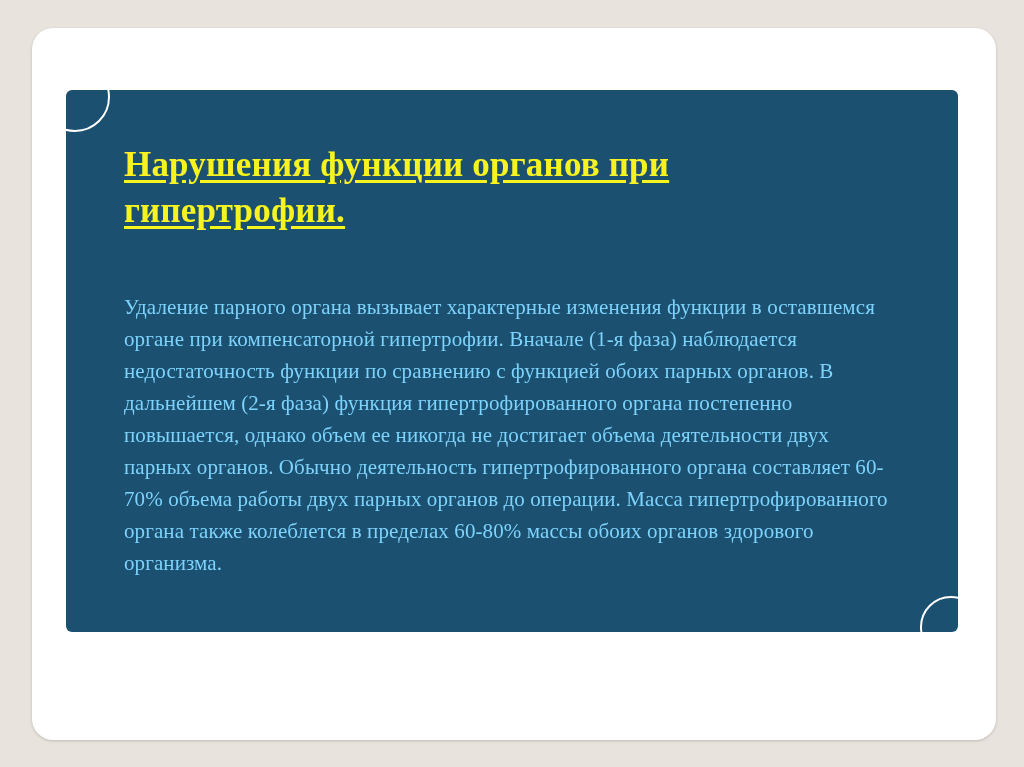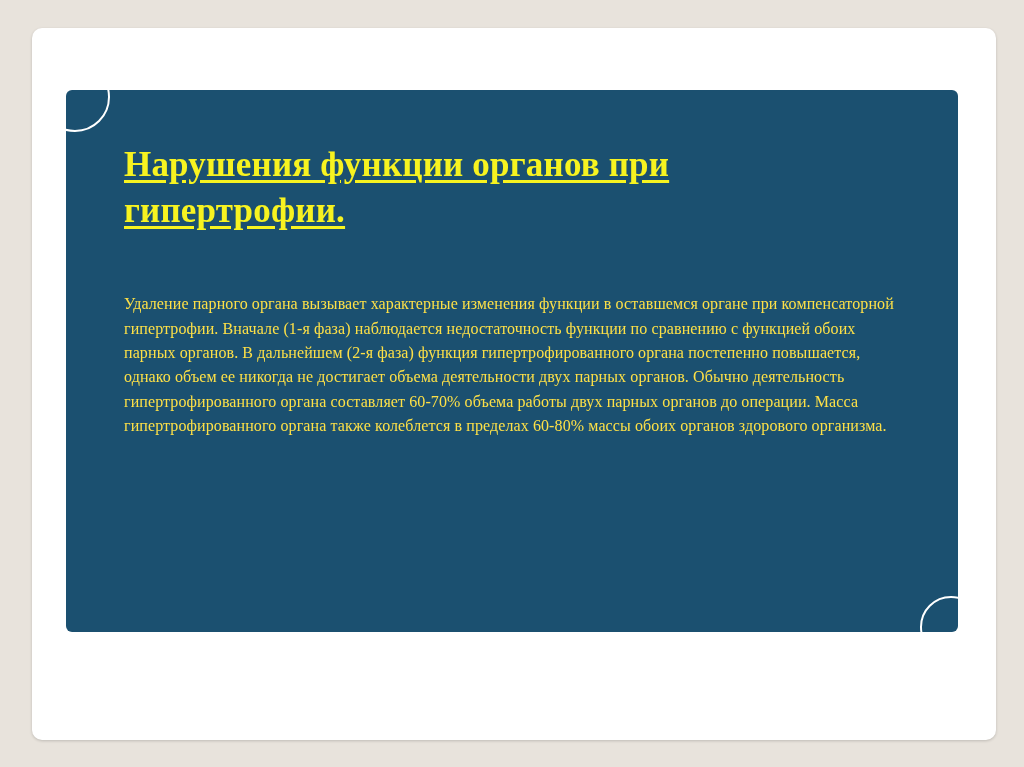--- a/index.html
+++ b/index.html
@@ -20,21 +20,21 @@
     background: #e8e3dc;
     box-sizing: border-box;
   }
   .slide-card {
     position: absolute;
     left: 32px;
     top: 28px;
     width: 964px;
     height: 712px;
     background: #ffffff;
-    border-radius: 10px;
+    border-radius: 21px;
     box-shadow: 0 1px 3px rgba(0,0,0,0.18);
     box-sizing: border-box;
   }
   .content-panel {
     position: absolute;
     left: 34px;
     top: 62px;
     width: 892px;
     height: 542px;
     background: #1b5070;
@@ -51,23 +51,23 @@
     font-weight: bold;
     line-height: 1.32;
     letter-spacing: 0.2px;
     text-decoration: underline;
     text-underline-offset: 4px;
     max-width: 680px;
   }
   .slide-body {
     margin: 0;
     padding-top: 58px;
-    color: #fde047;
+    color: #7dd3fc;
     font-family: "Liberation Serif", serif;
-    font-size: 16px;
+    font-size: 21px;
     line-height: 1.52;
     text-align: left;
     letter-spacing: 0.1px;
   }
   .corner-arc {
     position: absolute;
     border-radius: 50%;
     border: 2px solid rgba(255,255,255,0.55);
     pointer-events: none;
   }

